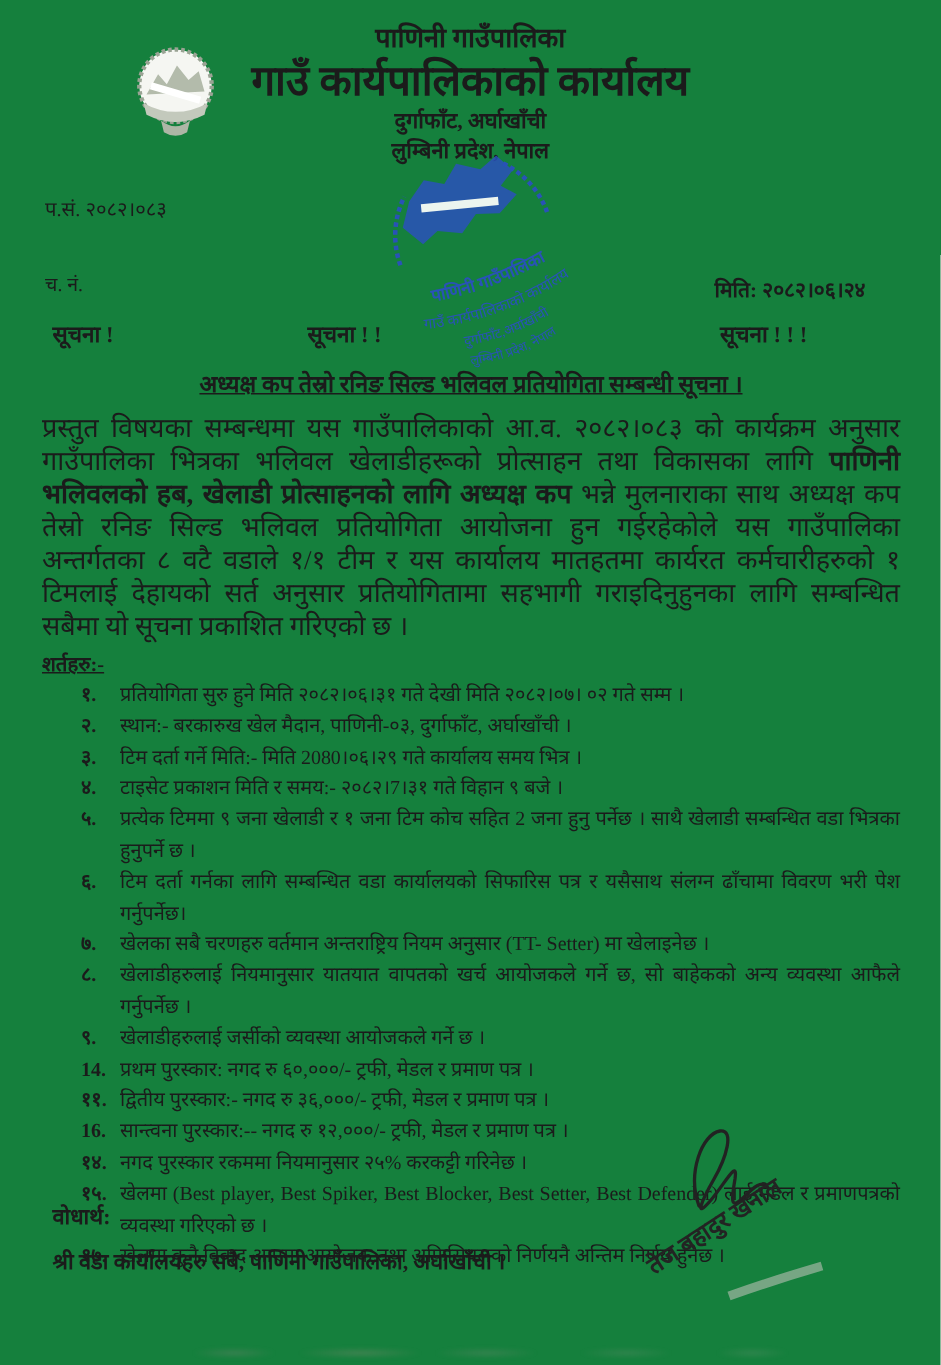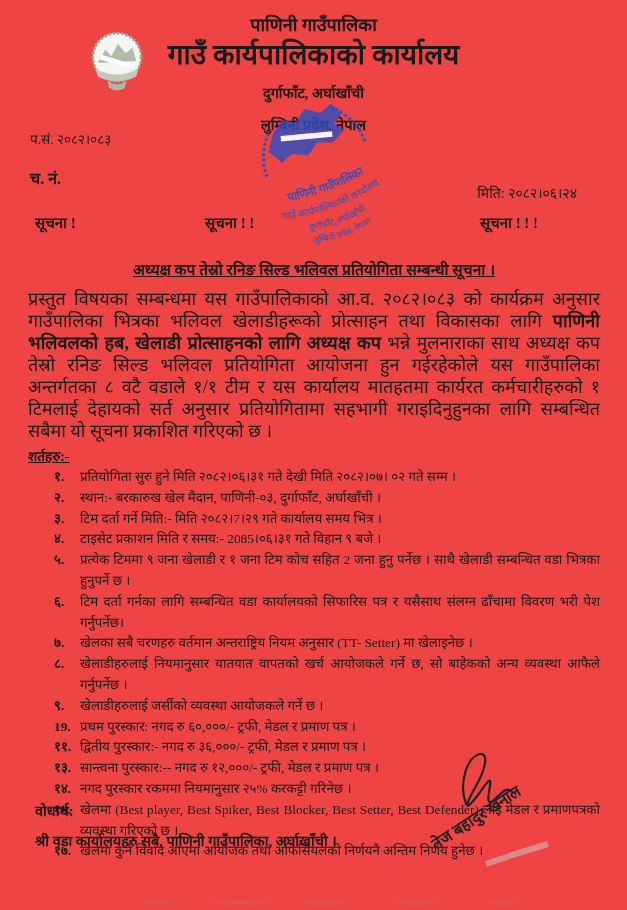--- a/index.html
+++ b/index.html
@@ -1,41 +1,41 @@
 <!DOCTYPE html>
 <html><head>
 <meta charset="utf-8">
 <style>
   html,body{margin:0;padding:0;background:#e8e8e8;}
   .page{
     width:627px;height:910px;position:relative;margin:0 auto;
-    background:#ef4444;overflow:hidden;
+    background:#15803d;overflow:hidden;
     font-family:"Liberation Serif","DejaVu Serif",serif;
     color:#1b1b1b;
   }
   
   .hdr{position:absolute;left:0;top:14px;width:100%;text-align:center;}
   .hdr .muni{font-size:18px;font-weight:bold;line-height:1.3;}
   .hdr .office{font-size:28px;font-weight:bold;line-height:1.25;}
-  .hdr .addr1,.hdr .addr2{font-size:14.5px;font-weight:bold;line-height:1.35;margin-top:12px;}
+  .hdr .addr1,.hdr .addr2{font-size:14.5px;font-weight:bold;line-height:1.35;}
   .emblem{position:absolute;left:88px;top:30px;width:58px;height:64px;}
   
   .refno{position:absolute;left:30px;top:130px;font-size:13.5px;font-weight:normal;}
-  .chno{position:absolute;left:30px;top:167px;font-size:16px;font-weight:bold;}
-  .datefield{position:absolute;right:50px;top:183px;font-size:14px;font-weight:normal;}
+  .chno{position:absolute;left:30px;top:180px;font-size:13px;font-weight:normal;}
+  .datefield{position:absolute;right:50px;top:183px;font-size:14px;font-weight:bold;}
   
   .stamp{position:absolute;left:232px;top:86px;width:180px;height:180px;
          transform:rotate(-20deg);opacity:.92;pointer-events:none;}
   
   .notice{position:absolute;top:212px;font-size:15px;font-weight:bold;}
   .notice.n1{left:35px;}
   .notice.n2{left:205px;}
   .notice.n3{left:480px;}
   
-  .content{position:absolute;left:28px;top:258px;width:572px;}
+  .content{position:absolute;left:28px;top:244px;width:572px;}
   .doc-title{text-align:center;font-size:15.5px;font-weight:bold;
              text-decoration:underline;margin:0 0 8px 0;}
   .intro{font-size:18px;line-height:22px;text-align:justify;margin:0;}
   .cond-head{font-size:13.6px;font-weight:bold;text-decoration:underline;margin:4px 0 2px 0;}
   .cond-list{list-style:none;margin:0;padding:0 0 0 26px;}
   .cond-list li{display:flex;font-size:13.3px;line-height:20.8px;}
   .cond-list .num{flex:0 0 26px;font-weight:bold;}
   .cond-list .txt{flex:1;text-align:justify;}
   
   .cc-label{position:absolute;left:35px;top:800px;font-size:14.5px;font-weight:bold;}
@@ -112,25 +112,25 @@
         <li>
           <span class="num">१.</span>
           <span class="txt">प्रतियोगिता सुरु हुने मिति २०८२।०६।३१ गते देखी मिति २०८२।०७। ०२ गते सम्म ।</span>
         </li>
         <li>
           <span class="num">२.</span>
           <span class="txt">स्थान:- बरकारुख खेल मैदान, पाणिनी-०३, दुर्गाफाँट, अर्घाखाँची ।</span>
         </li>
         <li>
           <span class="num">३.</span>
-          <span class="txt">टिम दर्ता गर्ने मिति:- मिति २०८२।7।२९ गते कार्यालय समय भित्र ।</span>
+          <span class="txt">टिम दर्ता गर्ने मिति:- मिति 2080।०६।२९ गते कार्यालय समय भित्र ।</span>
         </li>
         <li>
           <span class="num">४.</span>
-          <span class="txt">टाइसेट प्रकाशन मिति र समय:- 2085।०६।३१  गते विहान ९ बजे ।</span>
+          <span class="txt">टाइसेट प्रकाशन मिति र समय:- २०८२।7।३१  गते विहान ९ बजे ।</span>
         </li>
         <li>
           <span class="num">५.</span>
           <span class="txt">प्रत्येक टिममा ९ जना खेलाडी र १ जना टिम कोच सहित 2 जना हुनु पर्नेछ । साथै खेलाडी सम्बन्धित वडा भित्रका हुनुपर्ने छ ।</span>
         </li>
         <li>
           <span class="num">६.</span>
           <span class="txt">टिम दर्ता गर्नका लागि सम्बन्धित वडा कार्यालयको सिफारिस पत्र र यसैसाथ संलग्न ढाँचामा विवरण भरी पेश गर्नुपर्नेछ।</span>
         </li>
         <li>
@@ -139,29 +139,29 @@
         </li>
         <li>
           <span class="num">८.</span>
           <span class="txt">खेलाडीहरुलाई नियमानुसार यातयात वापतको खर्च आयोजकले गर्ने छ, सो बाहेकको अन्य व्यवस्था  आफैले गर्नुपर्नेछ ।</span>
         </li>
         <li>
           <span class="num">९.</span>
           <span class="txt">खेलाडीहरुलाई जर्सीको व्यवस्था आयोजकले गर्ने छ ।</span>
         </li>
         <li>
-          <span class="num">19.</span>
+          <span class="num">14.</span>
           <span class="txt">प्रथम पुरस्कार: नगद रु ६०,०००/- ट्रफी, मेडल र प्रमाण पत्र ।</span>
         </li>
         <li>
           <span class="num">११.</span>
           <span class="txt">द्वितीय पुरस्कार:- नगद रु ३६,०००/- ट्रफी, मेडल र प्रमाण पत्र ।</span>
         </li>
         <li>
-          <span class="num">१३.</span>
+          <span class="num">16.</span>
           <span class="txt">सान्त्वना पुरस्कार:-- नगद रु १२,०००/- ट्रफी, मेडल र प्रमाण पत्र ।</span>
         </li>
         <li>
           <span class="num">१४.</span>
           <span class="txt">नगद पुरस्कार रकममा नियमानुसार २५% करकट्टी गरिनेछ ।</span>
         </li>
         <li>
           <span class="num">१५.</span>
           <span class="txt">खेलमा (Best player, Best Spiker, Best Blocker, Best Setter, Best Defender) लाई मेडल र प्रमाणपत्रको व्यवस्था गरिएको छ ।</span>
         </li>

